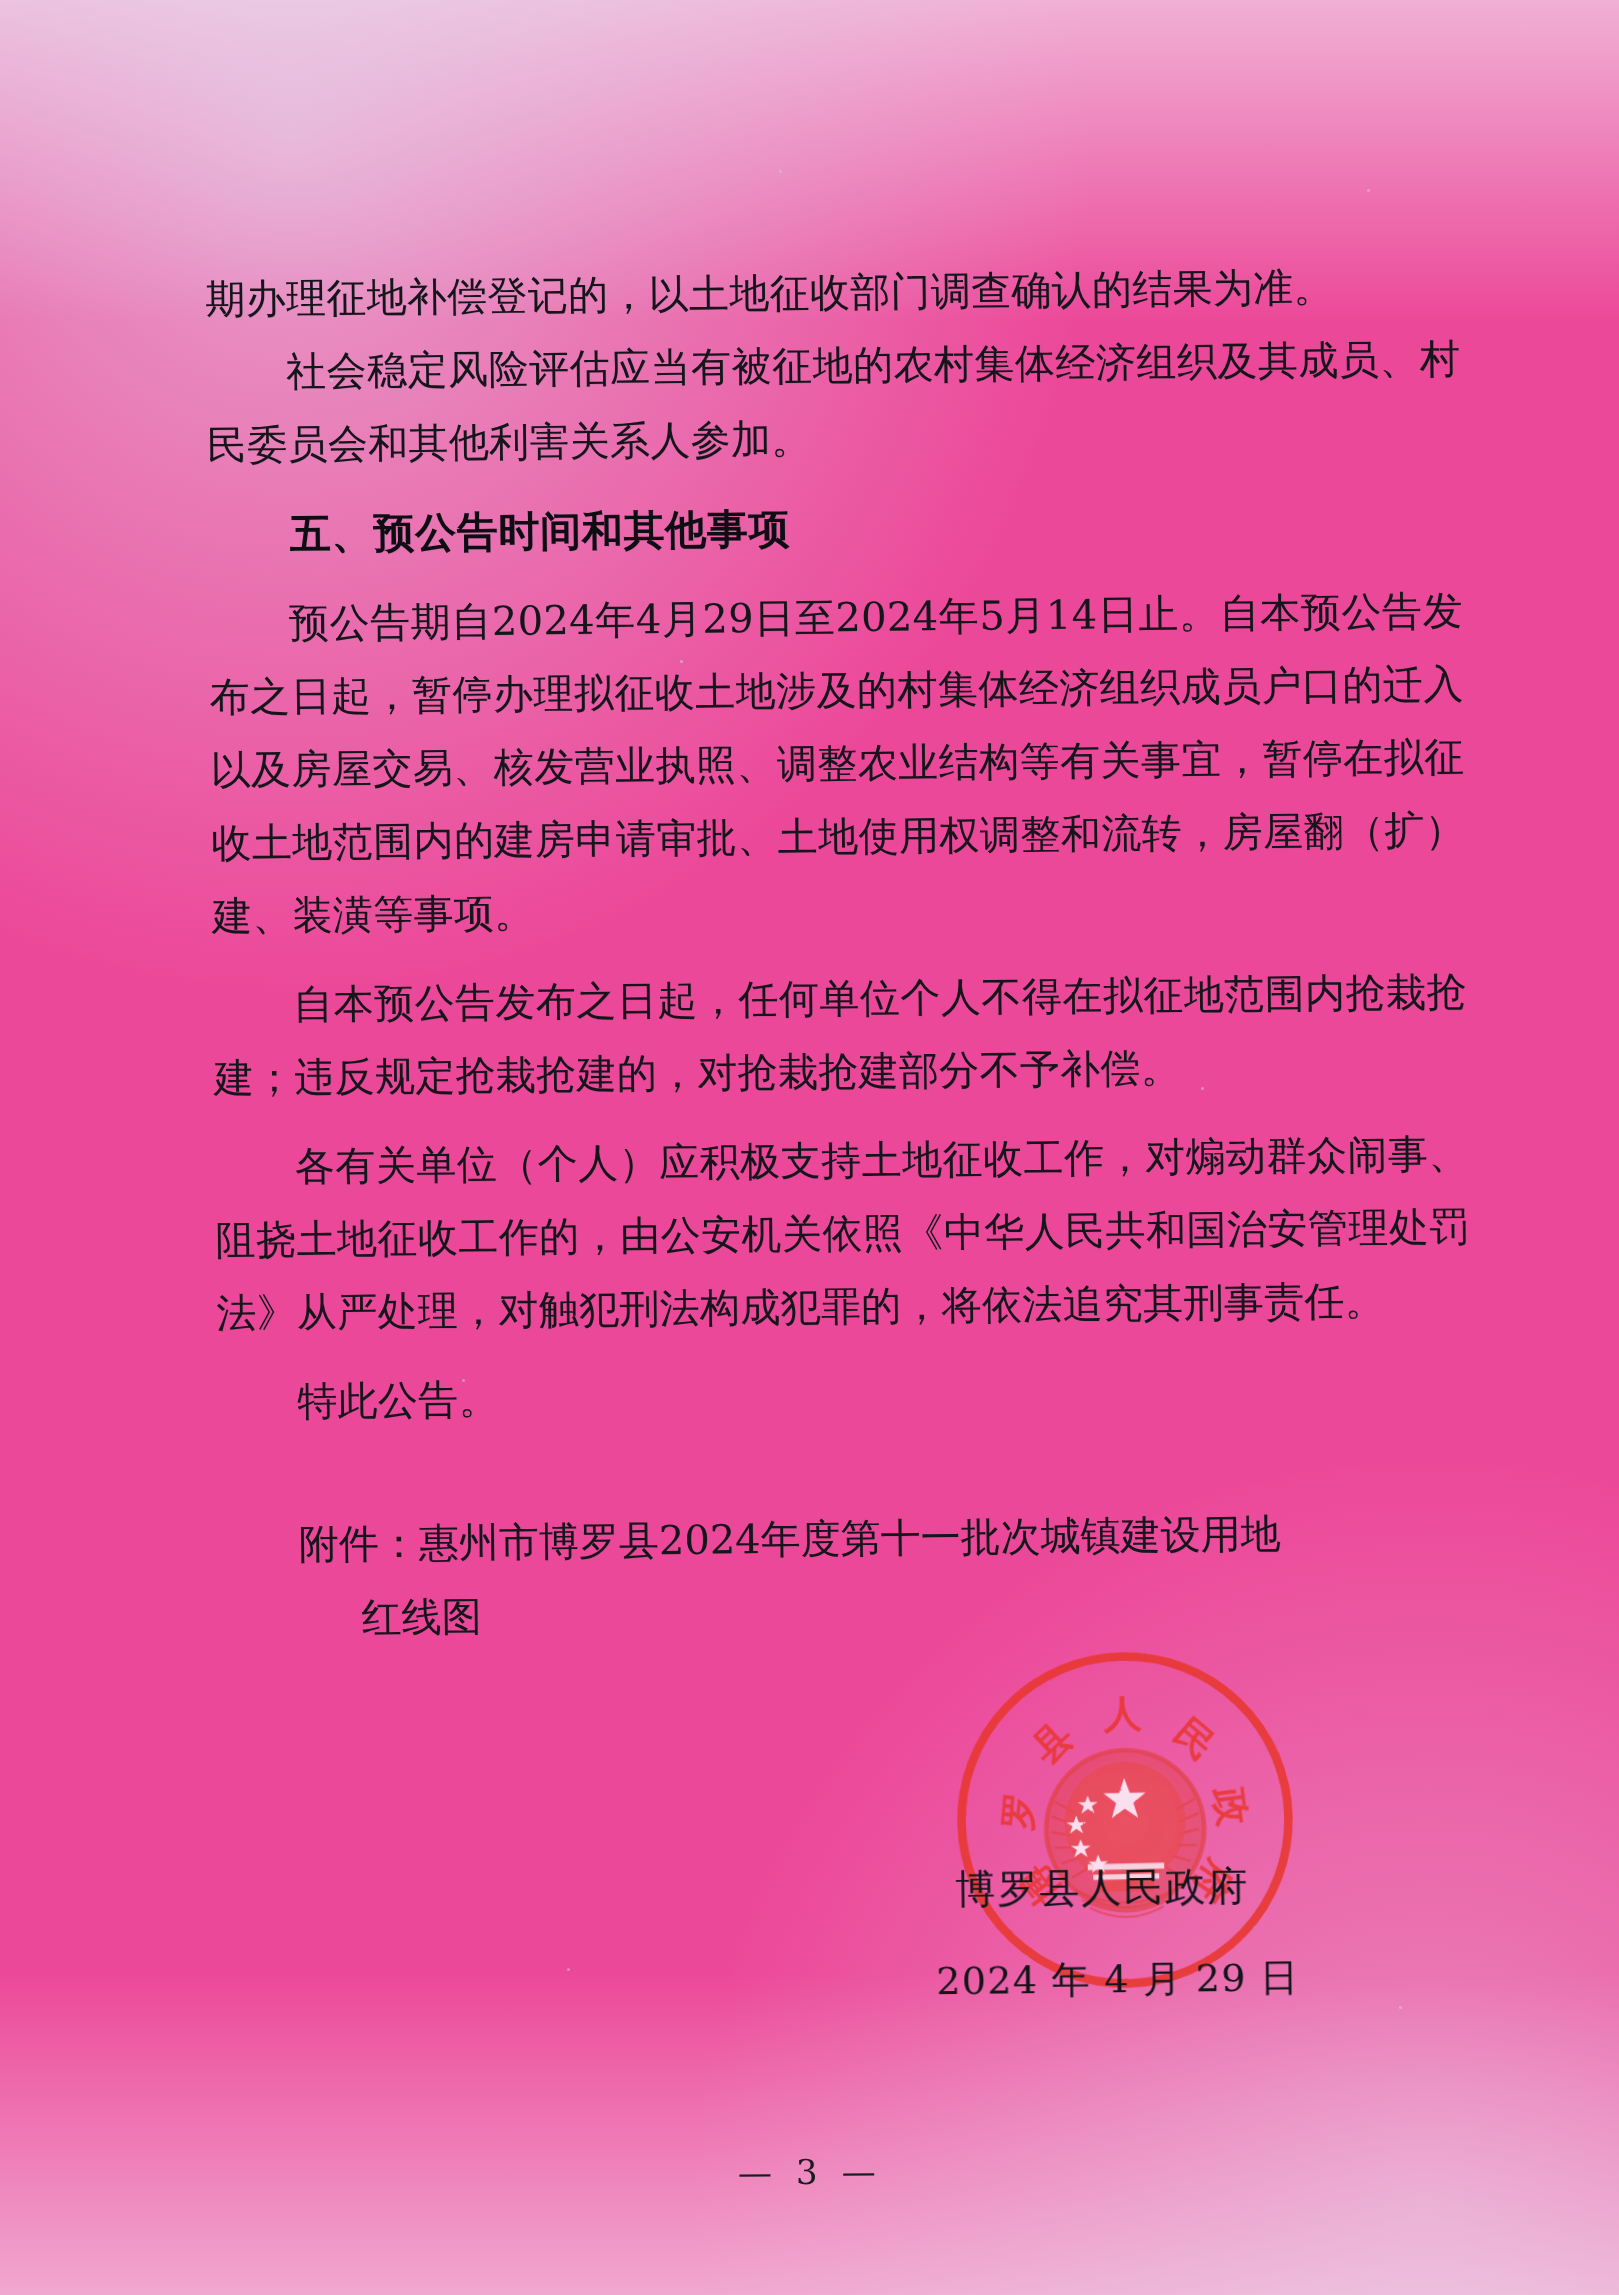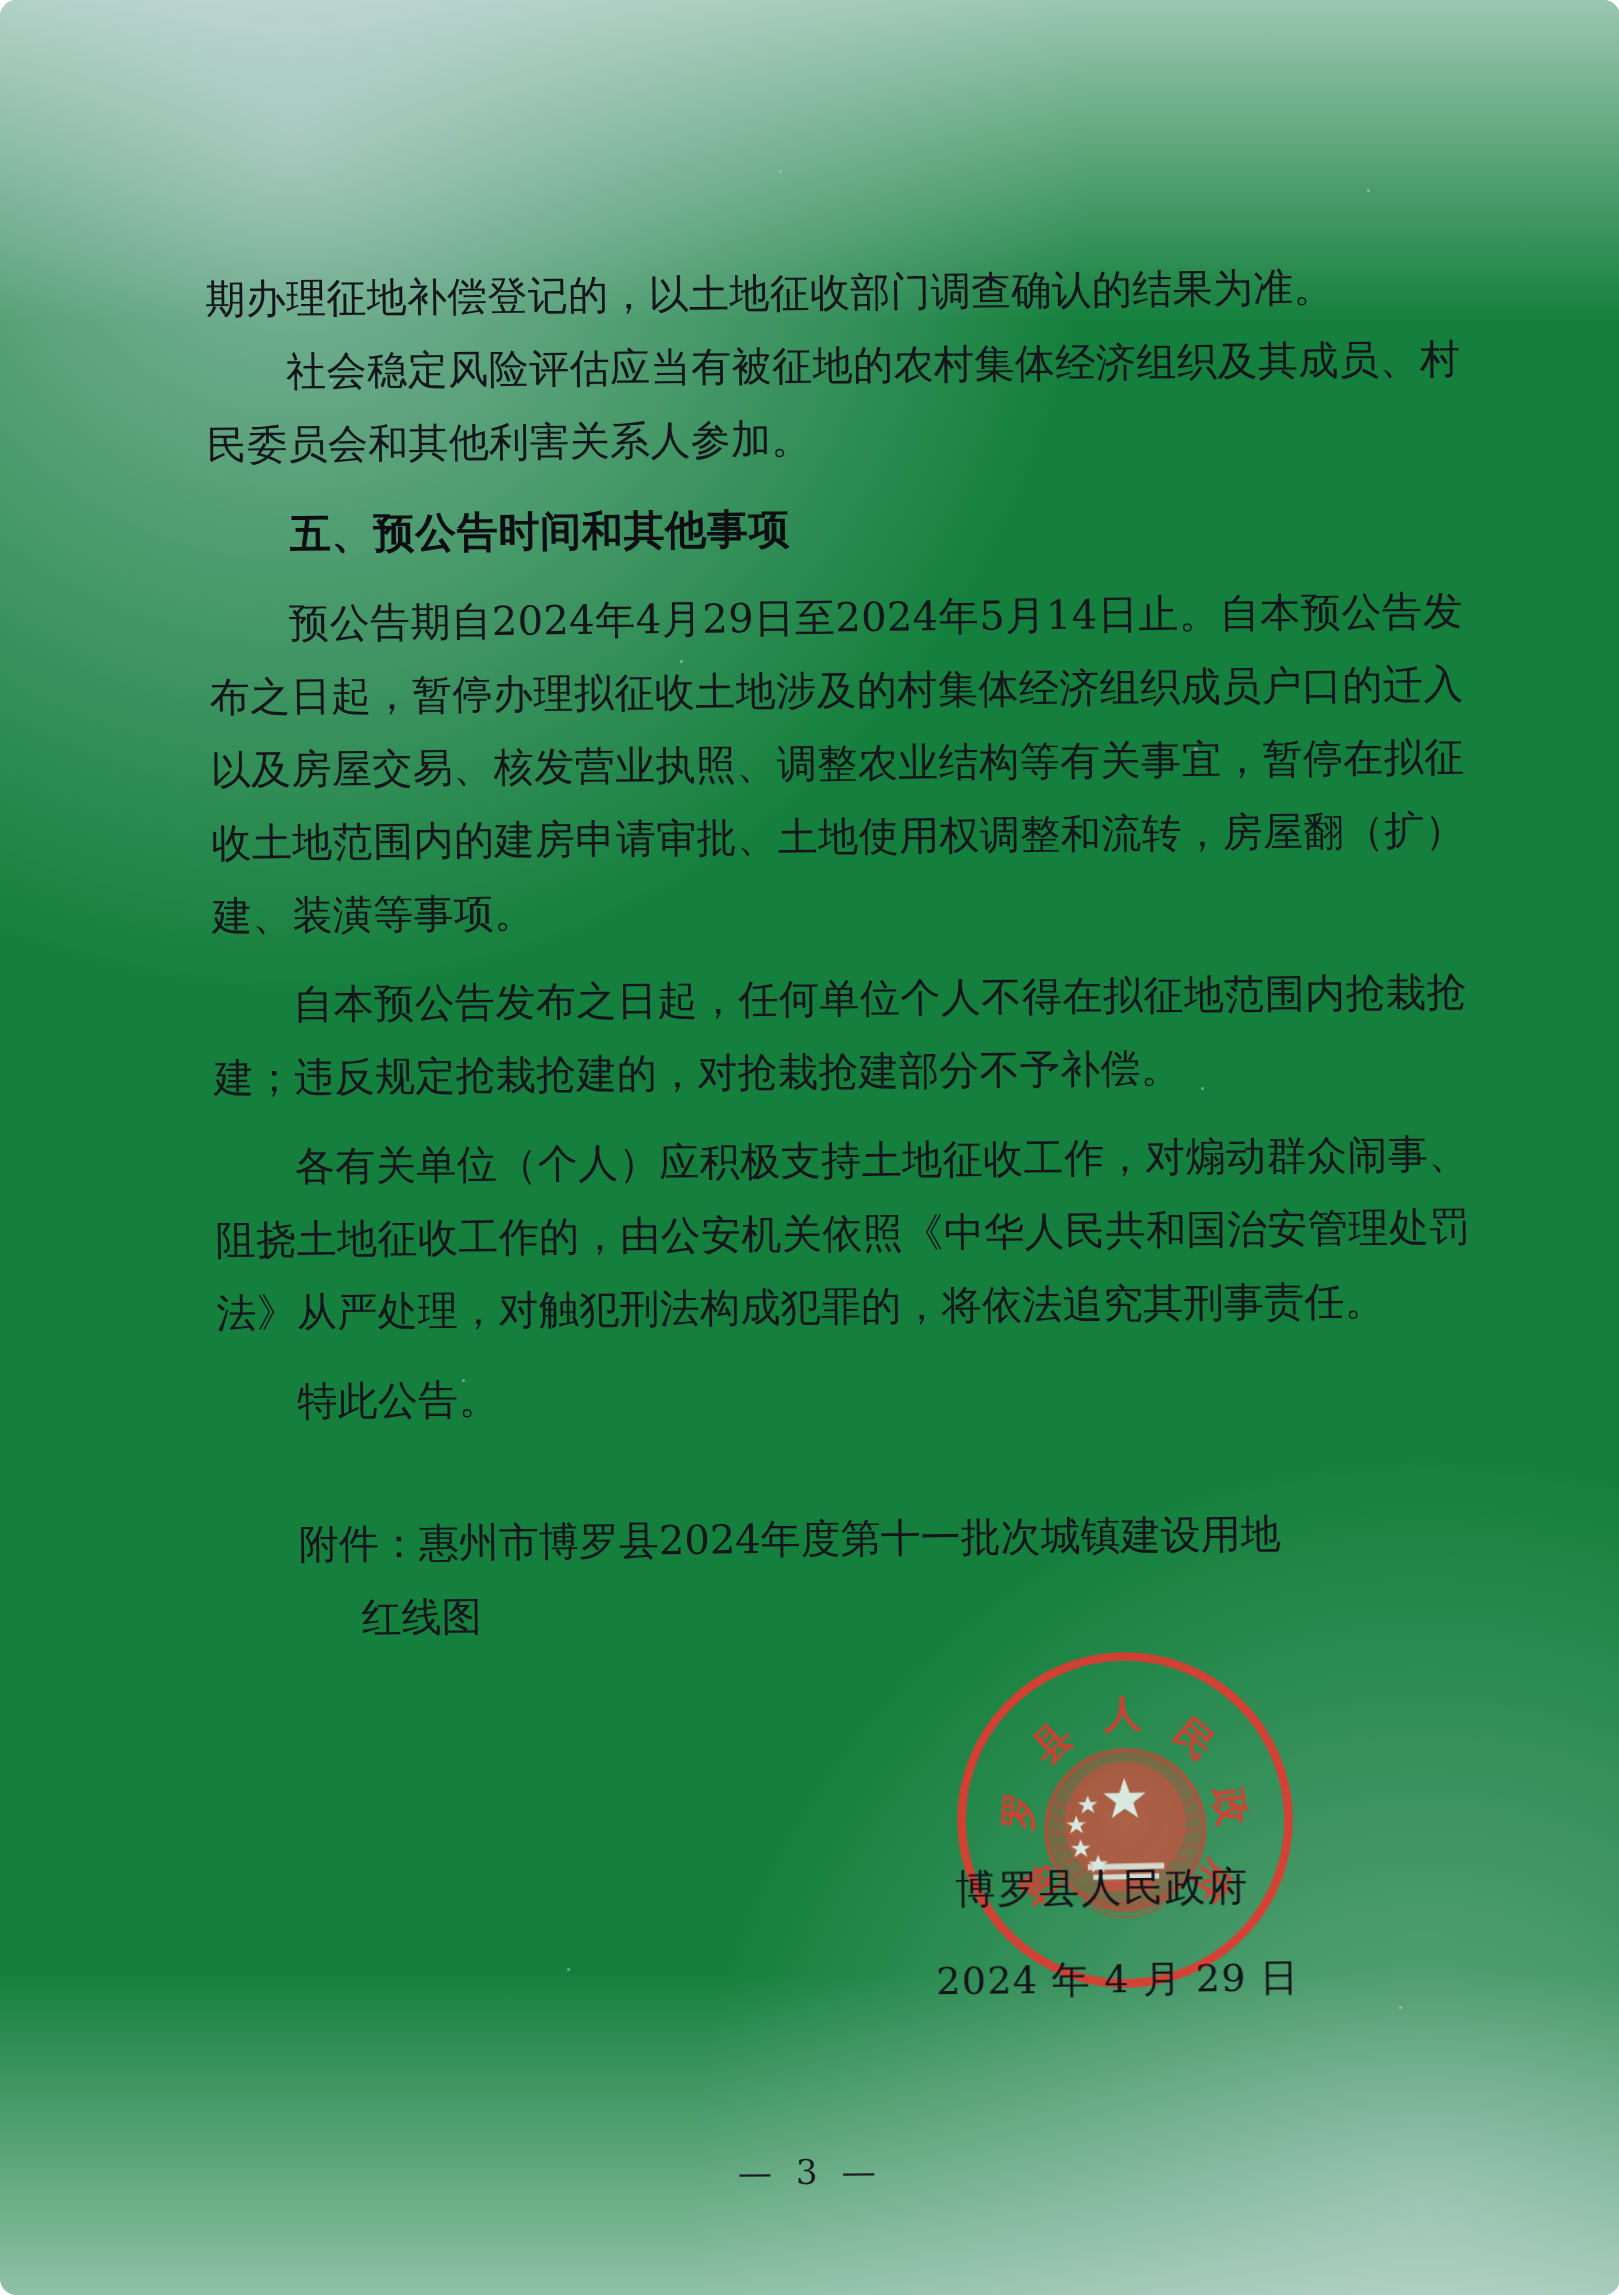--- a/index.html
+++ b/index.html
@@ -5,24 +5,23 @@
 <style>
   html, body {
     margin: 0;
     padding: 0;
     background: #ffffff;
   }
   #page {
     position: relative;
     width: 1620px;
     height: 2295px;
-    background: #15803d;
+    background: #ec4899;
     overflow: hidden;
     font-family: "DejaVu Serif", "Liberation Serif", serif;
-    border-radius: 17px;
   }
   
   #paper-tint {
     position: absolute;
     inset: 0;
     background:
       radial-gradient(ellipse 80% 60% at 18% 6%, rgba(226,230,245,0.55) 0%, rgba(255,255,255,0) 62%),
       radial-gradient(ellipse 70% 50% at 88% 96%, rgba(230,233,246,0.40) 0%, rgba(255,255,255,0) 65%),
       linear-gradient(180deg, rgba(243,245,252,0.60) 0%, rgba(255,255,255,0) 14%, rgba(255,255,255,0) 86%, rgba(244,246,252,0.55) 100%);
     pointer-events: none;

